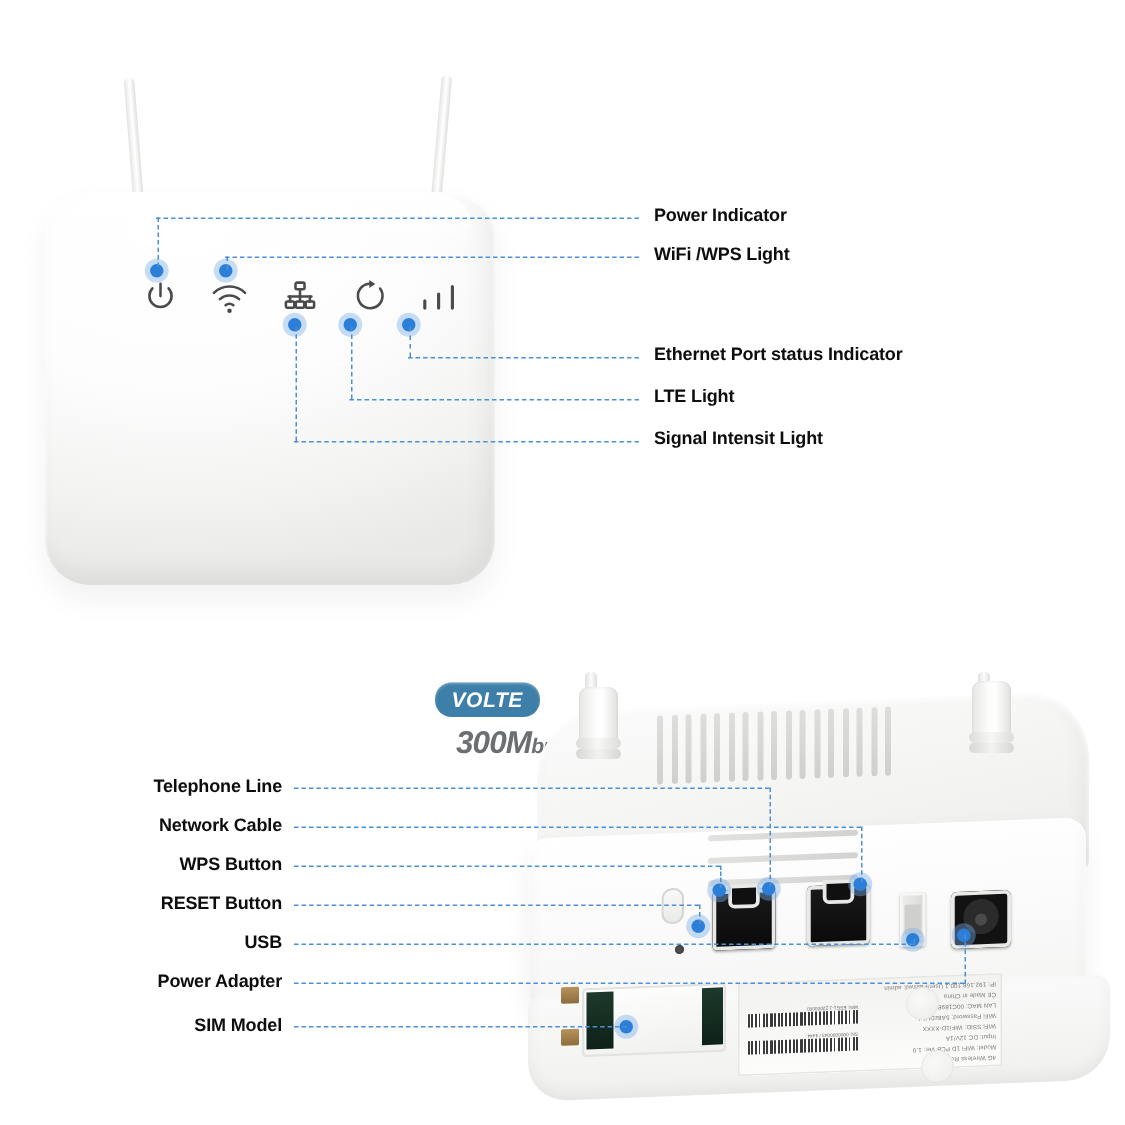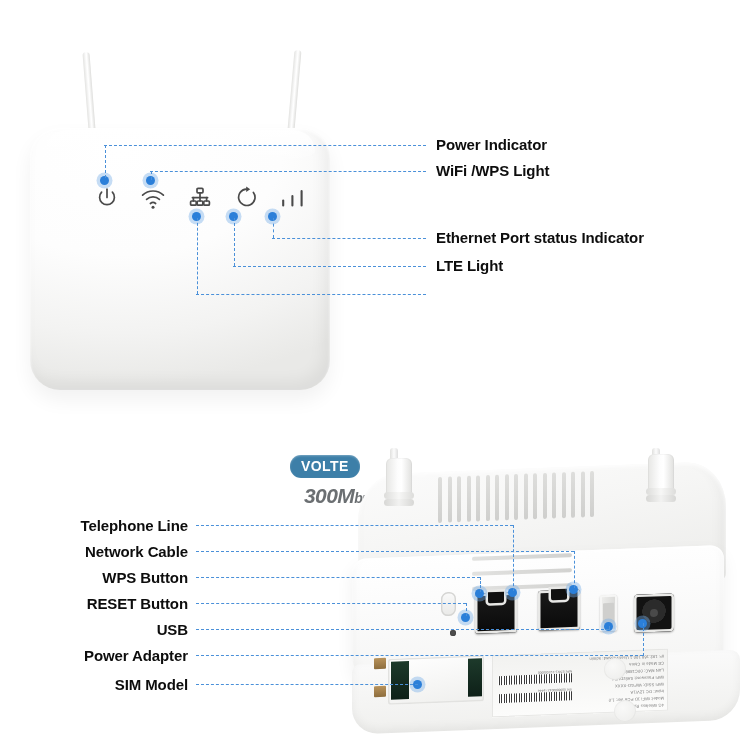--- a/index.html
+++ b/index.html
@@ -11,21 +11,21 @@
     overflow:hidden;
     -webkit-font-smoothing:antialiased;
   }
   .stage{position:absolute;left:0;top:0;width:750px;height:750px;}
 
   
   .label{
     position:absolute;
     font-weight:bold;
     color:#0d0d0d;
-    font-size:15px;
+    font-size:12px;
     letter-spacing:-0.1px;
     white-space:nowrap;
     line-height:1;
   }
   .label.right{text-align:right;}
 
   
   .dash-h{
     position:absolute;
     height:0;
@@ -76,21 +76,21 @@
   
   #brand-4glte{
     position:absolute;left:148px;top:310px;
     font-size:38px;font-weight:bold;color:#5b5f63;
     letter-spacing:-1.5px;line-height:1;
   }
   #brand-4glte .sm{font-size:22px;letter-spacing:-.5px;}
   #volte-badge{
     position:absolute;left:260px;top:327px;
     background:#3d7fa8;color:#ffffff;
-    font-size:14px;font-weight:bold;
+    font-size:14px;font-weight:bold;font-style:italic;
     padding:4px 11px 5px;border-radius:11px;
     letter-spacing:.4px;line-height:1;
     box-shadow:inset 0 1px 2px rgba(255,255,255,.3);
   }
   #brand-speed{
     position:absolute;left:246px;top:357px;
     font-size:21px;font-weight:bold;font-style:italic;color:#6b6f72;
     letter-spacing:-.6px;line-height:1;margin-left:28px;
   }
   #brand-speed .sm{font-size:14px;}
@@ -320,20 +320,21 @@
   <div class="dash-v" style="left:233.5px;top:218px;height:48px;"></div>
   <div class="dash-h" style="left:233px;top:266px;width:193px;"></div>
 
   <div class="dash-v" style="left:272.5px;top:218px;height:20px;"></div>
   <div class="dash-h" style="left:272px;top:238px;width:154px;"></div>
 
   <div class="label" style="left:436px;top:137px;">Power Indicator</div>
   <div class="label" style="left:436px;top:230px;">Ethernet Port status Indicator</div>
   <div class="label" style="left:436px;top:163px;">WiFi /WPS Light</div>
   <div class="label" style="left:436px;top:258px;">LTE Light</div>
+  <div class="label" style="left:436px;top:286px;">Signal Intensit Light</div>
 
   <div class="rear-ant" style="left:390px;top:448px;"></div>
   <div class="rear-ant" style="left:652px;top:448px;"></div>
 
   <div id="rear-router">
     <div class="rear-top"></div>
 
     <div class="ant-base" style="left:34px;top:6px;"></div>
     <div class="ant-base" style="left:296px;top:2px;"></div>
 

